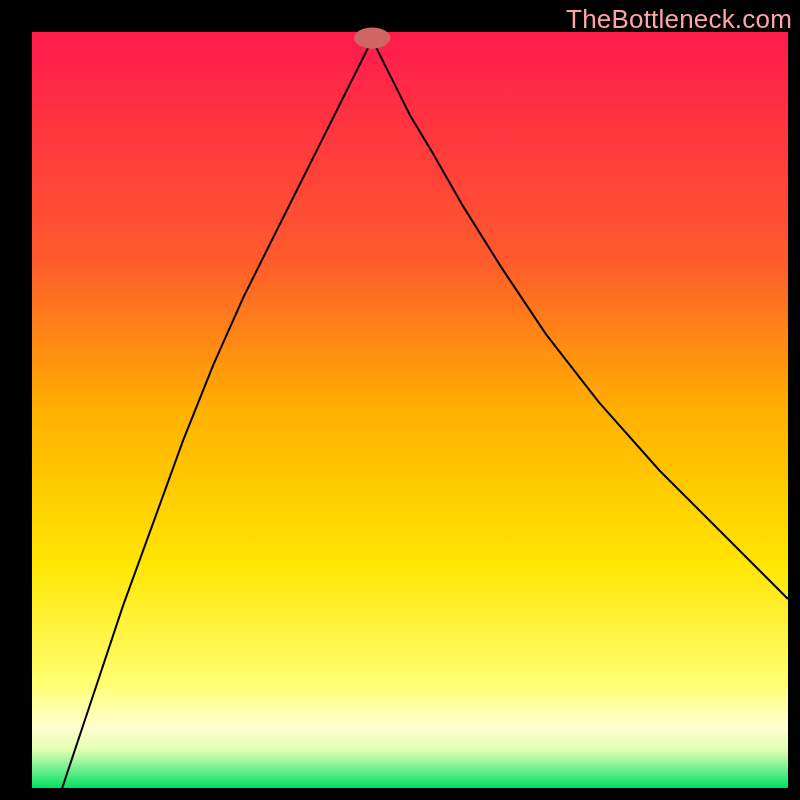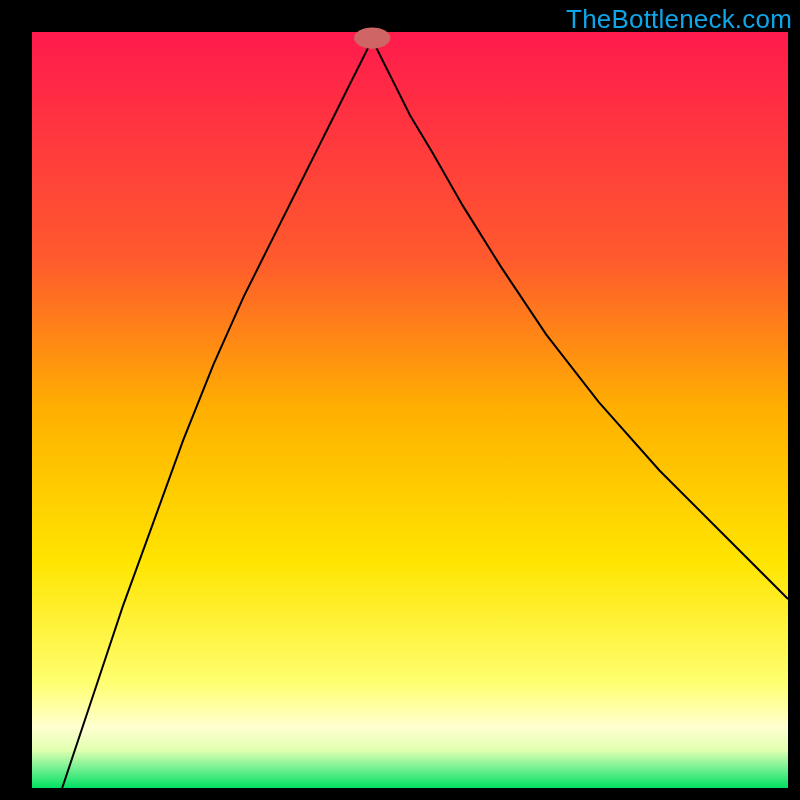--- a/index.html
+++ b/index.html
@@ -18,21 +18,21 @@
   }
   svg {
     position: absolute;
     top: 0;
     left: 0;
   }
   .watermark {
     position: absolute;
     top: 4px;
     right: 8px;
-    color: #0ea5e9;
+    color: #fca5a5;
     font-size: 26px;
     font-family: Arial, sans-serif;
     letter-spacing: 0.2px;
   }
 </style>
 </head>
 <body>
 
 <div class="canvas-wrap">
   <svg viewBox="0 0 800 800" width="800" height="800">

